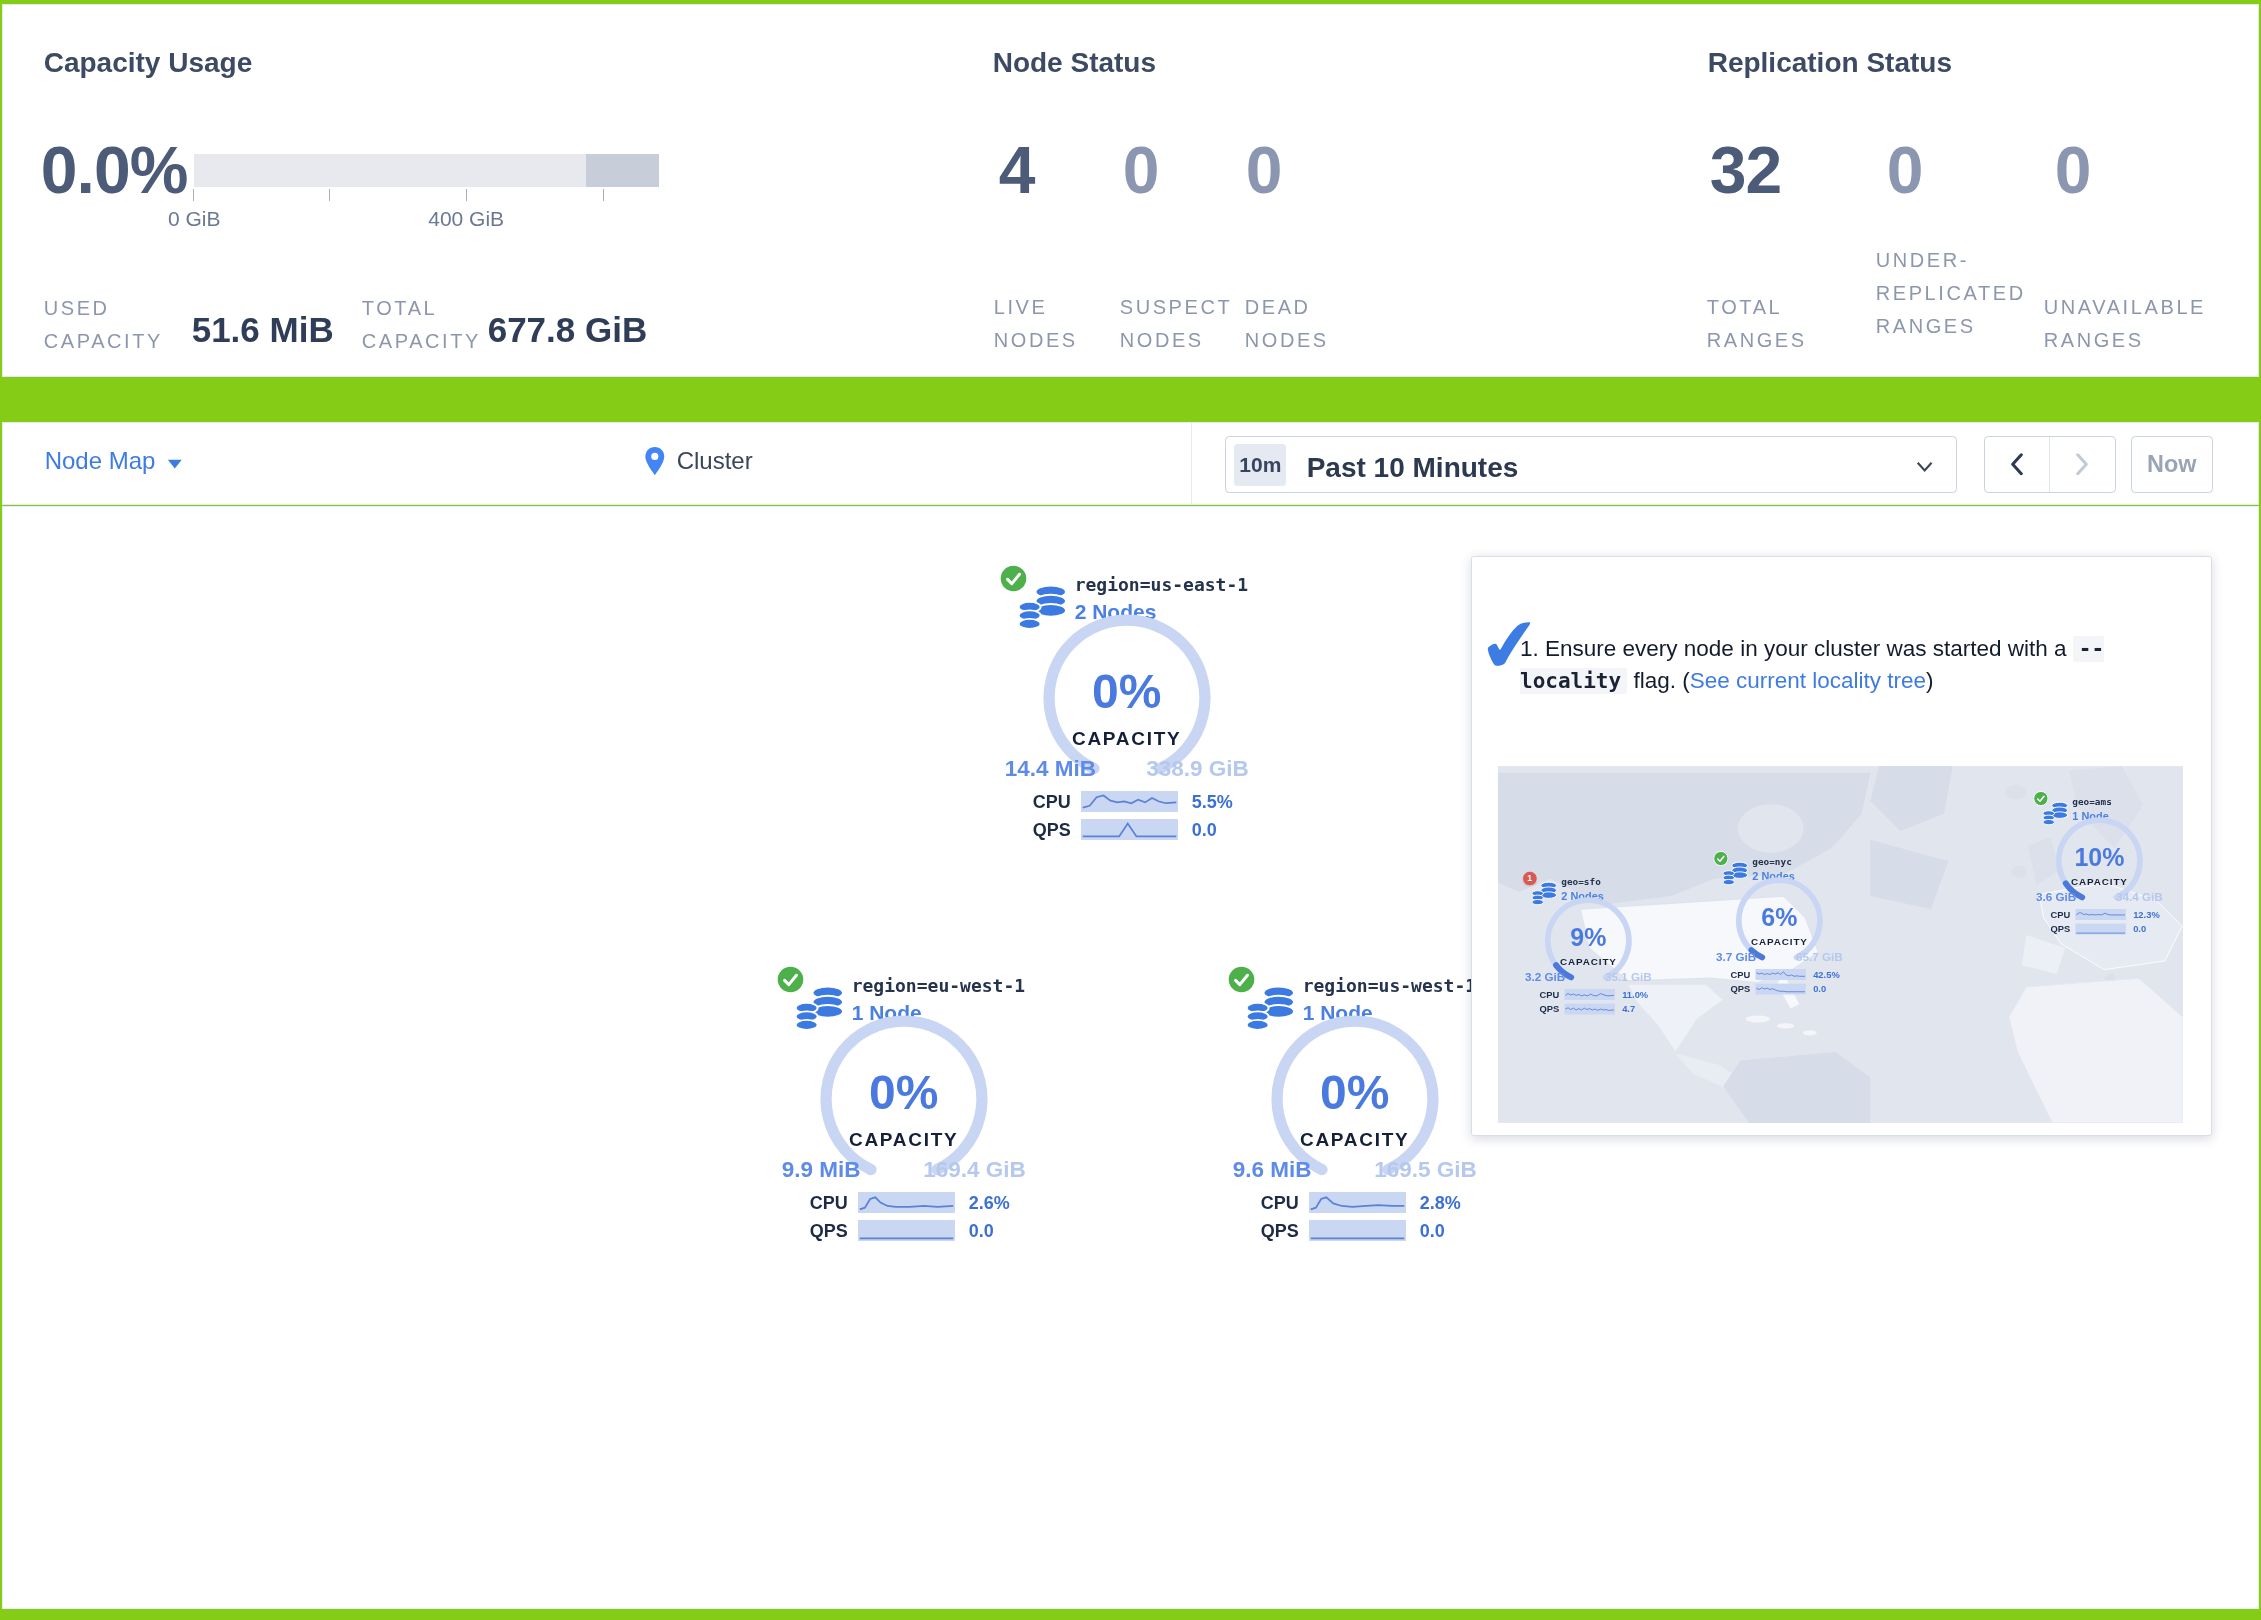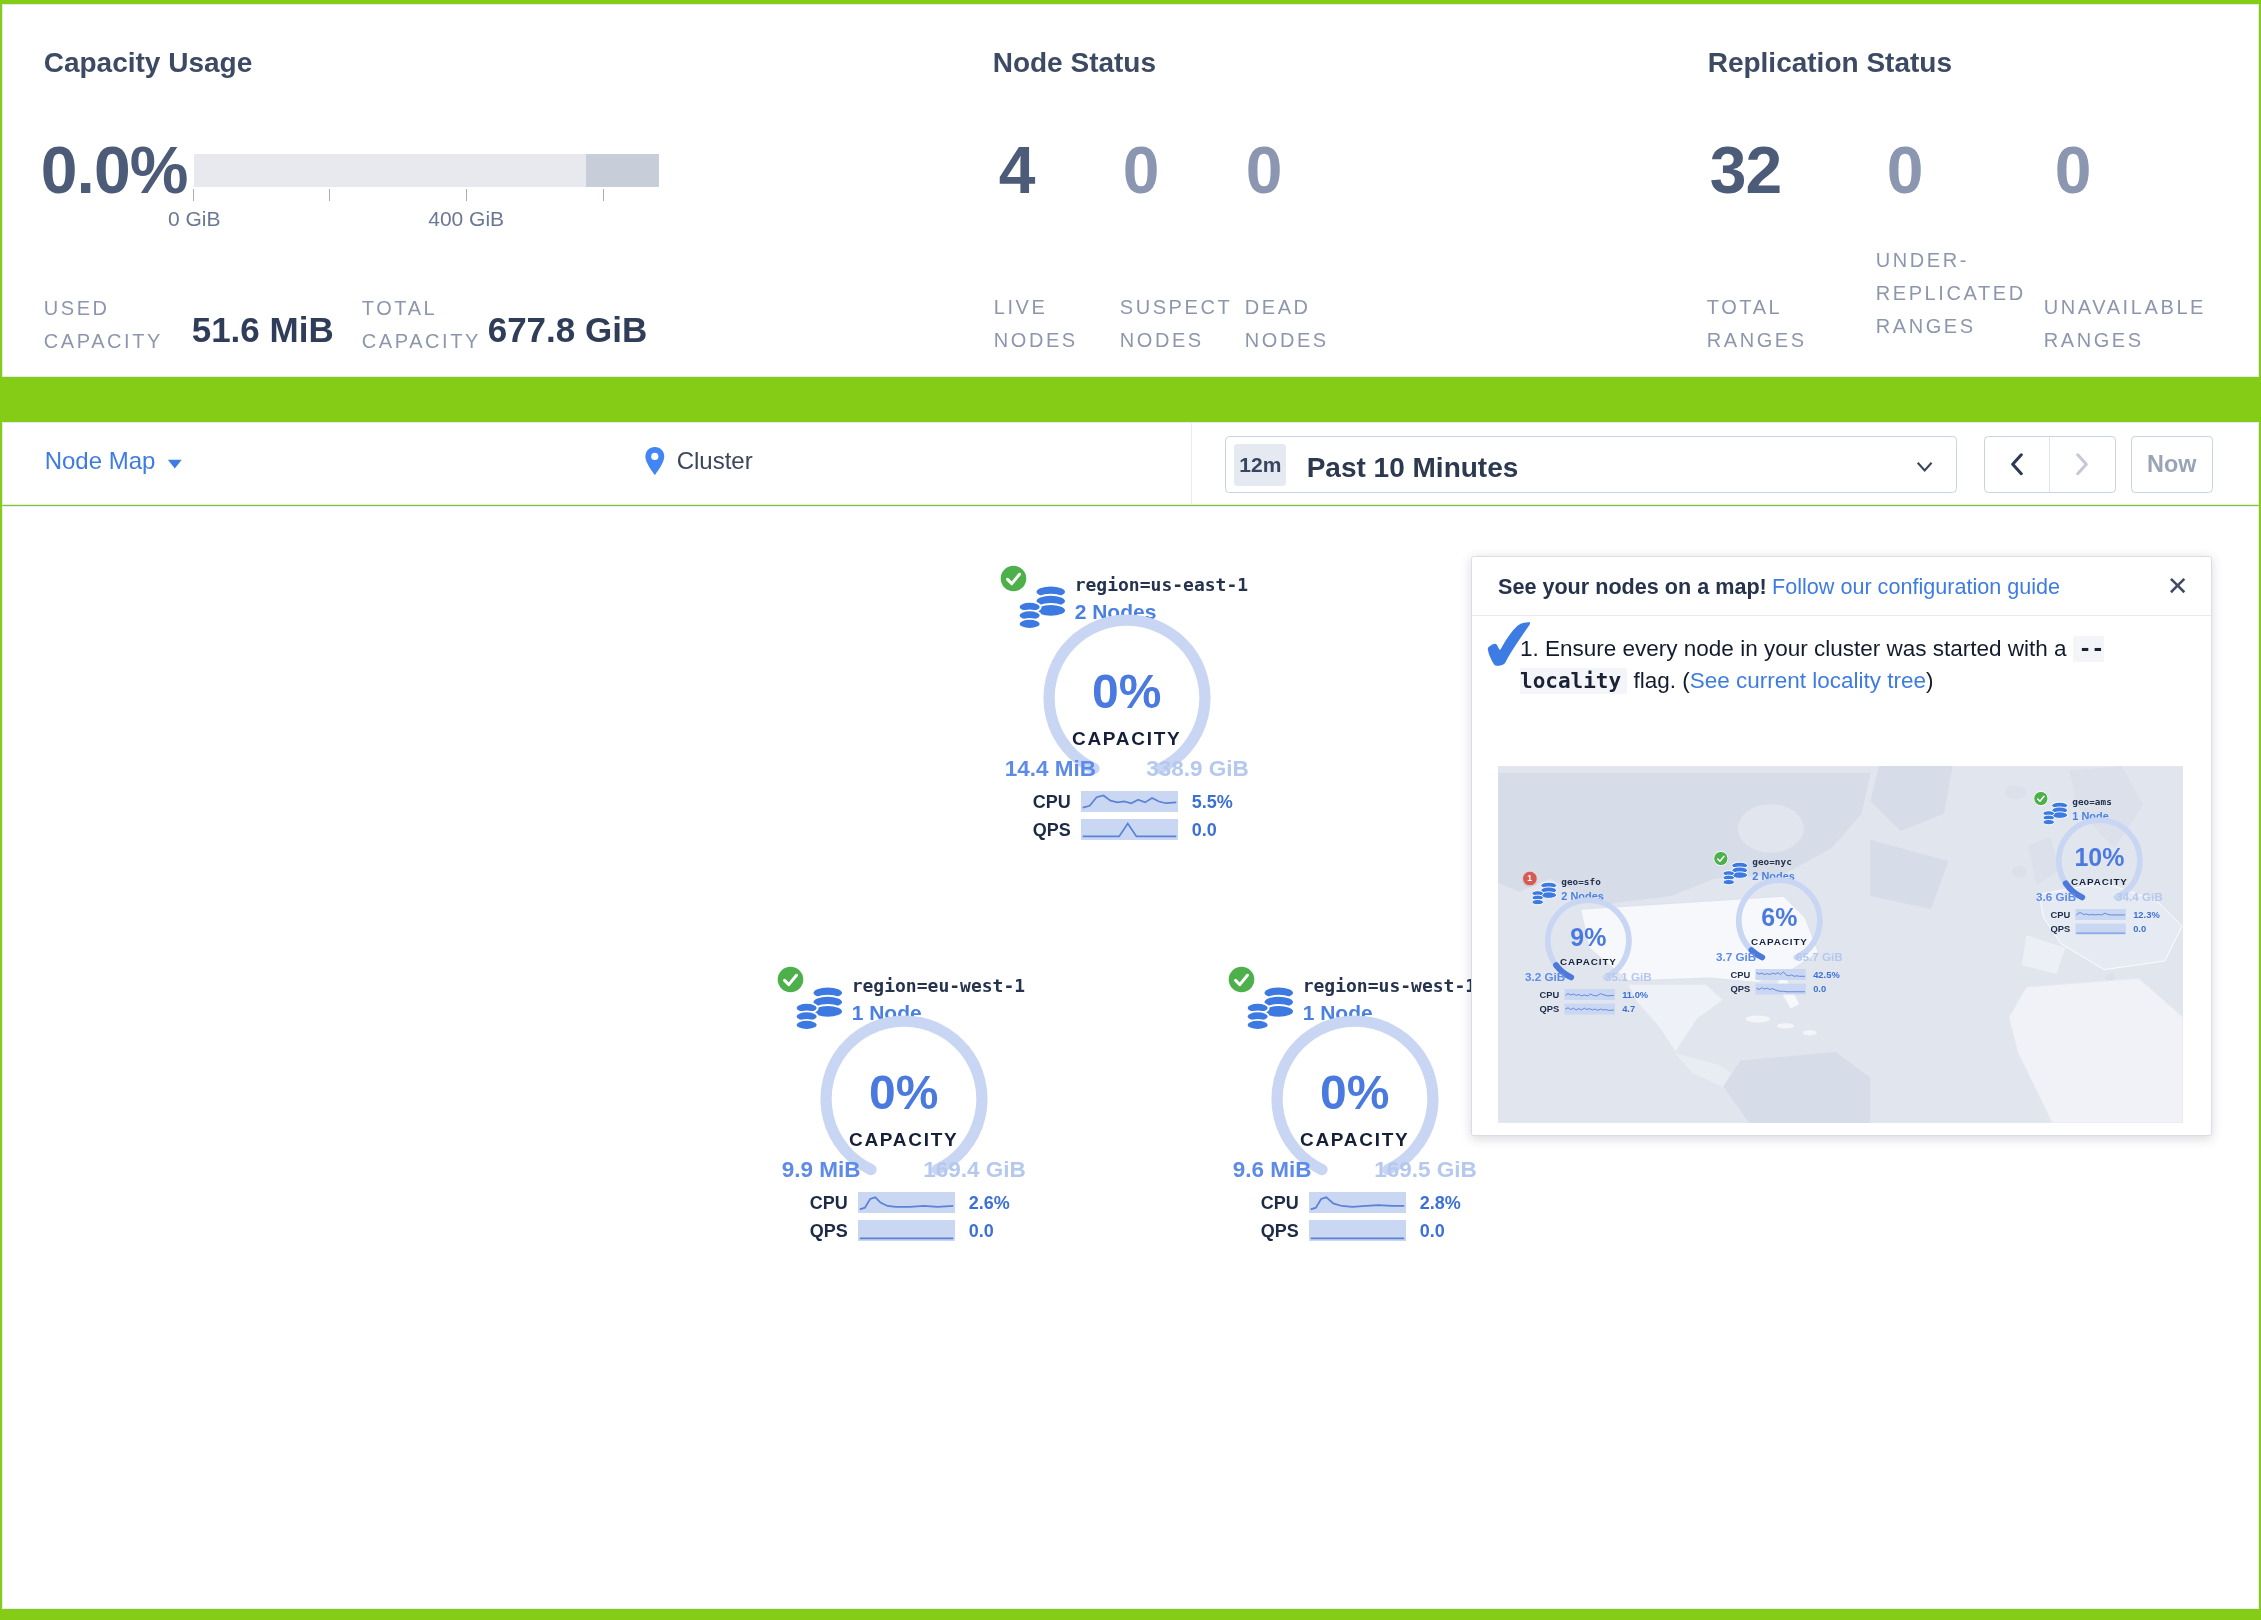--- a/index.html
+++ b/index.html
@@ -144,21 +144,21 @@
     <span class="crumb-pin">
       <svg width="21.6" height="31" viewBox="0 0 24 34">
           <path d="M12 1C6 1 1.5 5.6 1.5 11.4 1.5 19 12 32 12 32s10.5-13 10.5-20.6C22.5 5.6 18 1 12 1z" fill="#4285f4"></path>
           <circle cx="12" cy="11.4" r="4" fill="#fff"></circle>
         </svg>
     </span>
     <span class="crumb-text">Cluster</span>
     <div class="tb-divider"></div>
 
     <div class="time-box">
-      <span class="time-badge">12m</span>
+      <span class="time-badge">10m</span>
       <span class="time-label">Past 10 Minutes</span>
       <span class="time-caret">
         <svg width="17.3" height="11.3" viewBox="0 0 20 13">
             <polyline points="2,2 10,11 18,2" fill="none" stroke="#39455e" stroke-width="2.4"></polyline>
           </svg>
       </span>
     </div>
     <div class="nav-group">
       <div class="nav-btn prev">
         <svg width="12" height="22.5" viewBox="0 0 14 26">
@@ -321,25 +321,20 @@
             <svg width="97" height="21" viewBox="0 0 112 24">
               <polyline points="2,21 110,21" fill="none" stroke="#5b82d6" stroke-width="2"></polyline>
             </svg>
           </span>
         <span class="rv">0.0</span>
       </div>
     </div>
   </section>
 
   <aside id="popup">
-    <div class="popup-header">
-      <span class="popup-title">See your nodes on a map!</span>
-      <span class="popup-link">Follow our configuration guide</span>
-      <span class="popup-close">✕</span>
-    </div>
 
     <span class="big-check">✔</span>
 
     <div class="popup-step" id="step1">
       <span>1.</span><span> Ensure every node in your cluster was started with a </span><span class="code">--locality</span><span> flag. (</span><span class="inline-link">See current locality tree</span><span>)</span>
     </div>
 
     <svg class="popup-map" width="685" height="357" viewBox="0 0 791 412">
       <rect width="791" height="412" fill="#e1e5ee"></rect>
       <path d="M0,8 L430,8 L420,55 L385,95 L330,125 L250,130 L200,150 L120,160 L60,130 L25,145 L0,135 Z" fill="#d6dce8"></path>

